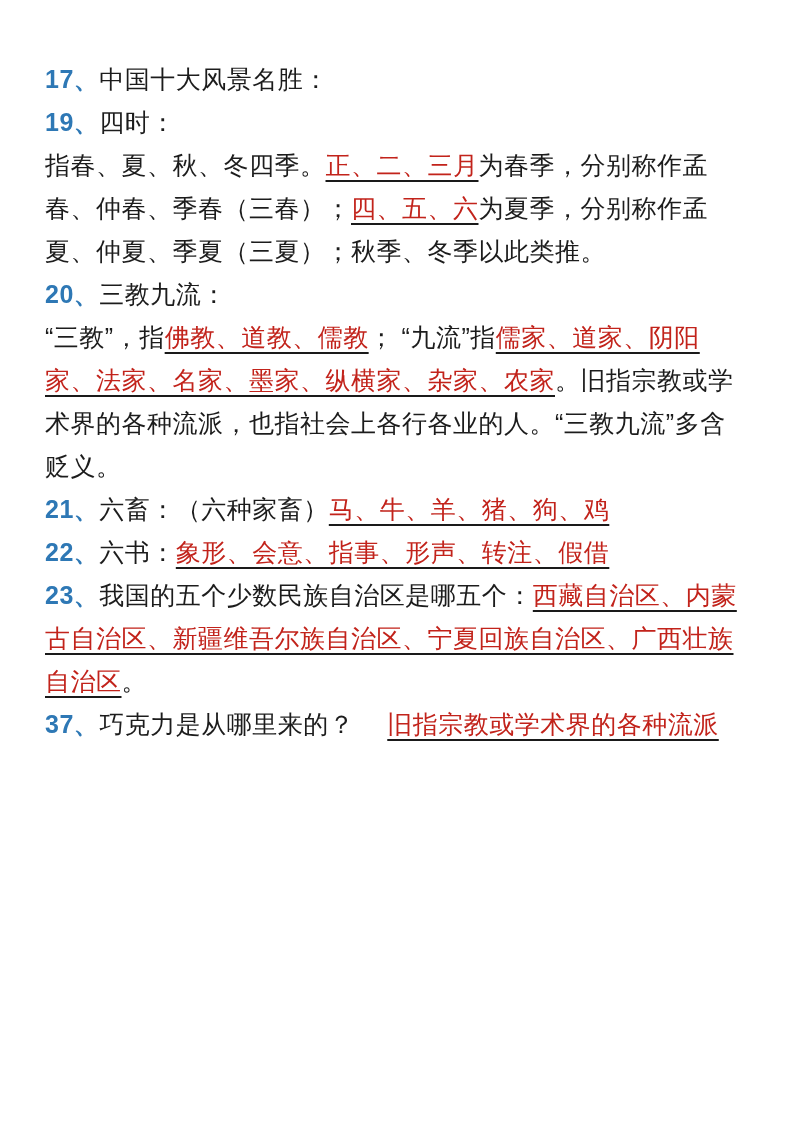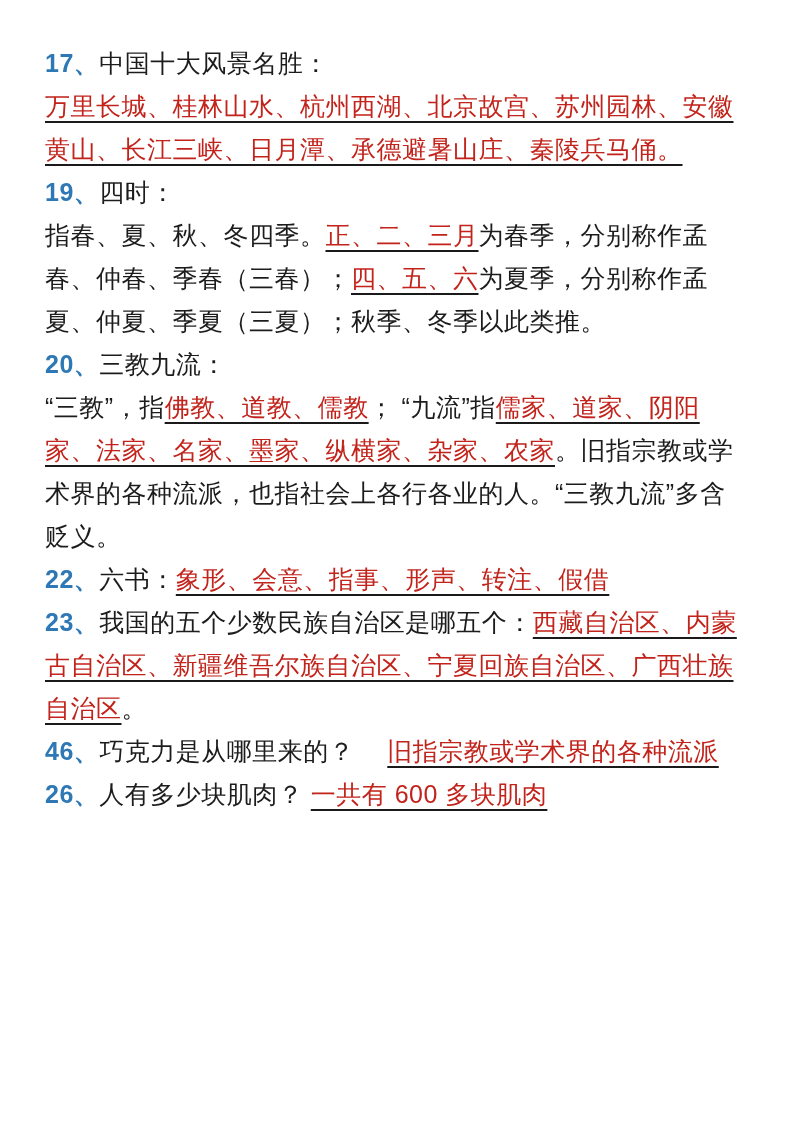--- a/index.html
+++ b/index.html
@@ -4,21 +4,21 @@
 <style>
   html, body {
     margin: 0;
     padding: 0;
     background: #ffffff;
   }
   .page {
     position: relative;
     width: 793px;
     height: 812px;
-    margin: 0 auto;
+    margin: 16px auto;
     background: var(--page-bg, #ffffff);
     box-sizing: border-box;
     padding: 42px 44px 0 45px;
     overflow: hidden;
     font-family: "Liberation Sans", sans-serif;
     font-size: 25px;
     line-height: 43px;
     color: var(--body-color, #1c1c1c);
     letter-spacing: 0.5px;
   }
@@ -39,22 +39,22 @@
     text-decoration-color: var(--underline-color, #1a1a1a);
     text-decoration-thickness: 2px;
     text-underline-offset: 6px;
   }
 </style>
 </head>
 <body>
 
 <div class="page" style="--page-bg: #ffffff; --num-color: #2e78b5; --ans-color: #c2231b; --body-color: #1c1c1c; --underline-color: #1a1a1a;">
   <div id="qa-list">
-      <p class="item"><span class="num">17、</span><span class="text">中国十大风景名胜：</span><br><span class="ans">万里长城、桂林山水、杭州西湖、北京故宫、苏州园林、安徽黄山、长江三峡、日月潭、承德避暑山庄、秦陵兵马俑。</span></p>
+      <p class="item"><span class="num">17、</span><span class="text">中国十大风景名胜：</span><br></p>
       <p class="item"><span class="num">19、</span><span class="text">四时：</span><br><span class="text">指春、夏、秋、冬四季。</span><span class="ans">正、二、三月</span><span class="text">为春季，分别称作孟春、仲春、季春（三春）；</span><span class="ans">四、五、六</span><span class="text">为夏季，分别称作孟夏、仲夏、季夏（三夏）；秋季、冬季以此类推。</span></p>
       <p class="item"><span class="num">20、</span><span class="text">三教九流：</span><br><span class="text">“三教”，指</span><span class="ans">佛教、道教、儒教</span><span class="text">； “九流”指</span><span class="ans">儒家、道家、阴阳家、法家、名家、墨家、纵横家、杂家、农家</span><span class="text">。旧指宗教或学术界的各种流派，也指社会上各行各业的人。“三教九流”多含贬义。</span></p>
+      <p class="item"><span class="num">21、</span><span class="text">六畜：（六种家畜）</span><span class="ans">马、牛、羊、猪、狗、鸡</span></p>
       <p class="item"><span class="num">22、</span><span class="text">六书：</span><span class="ans">象形、会意、指事、形声、转注、假借</span></p>
       <p class="item"><span class="num">23、</span><span class="text">我国的五个少数民族自治区是哪五个：</span><span class="ans">西藏自治区、内蒙古自治区、新疆维吾尔族自治区、宁夏回族自治区、广西壮族自治区</span><span class="text">。</span></p>
-      <p class="item"><span class="num">46、</span><span class="text">巧克力是从哪里来的？　 </span><span class="ans">旧指宗教或学术界的各种流派</span></p>
-      <p class="item"><span class="num">26、</span><span class="text">人有多少块肌肉？ </span><span class="ans">一共有 600 多块肌肉</span></p>
+      <p class="item"><span class="num">37、</span><span class="text">巧克力是从哪里来的？　 </span><span class="ans">旧指宗教或学术界的各种流派</span></p>
       <p class="item"></p>
     </div>
 </div>
 
 </body></html>

